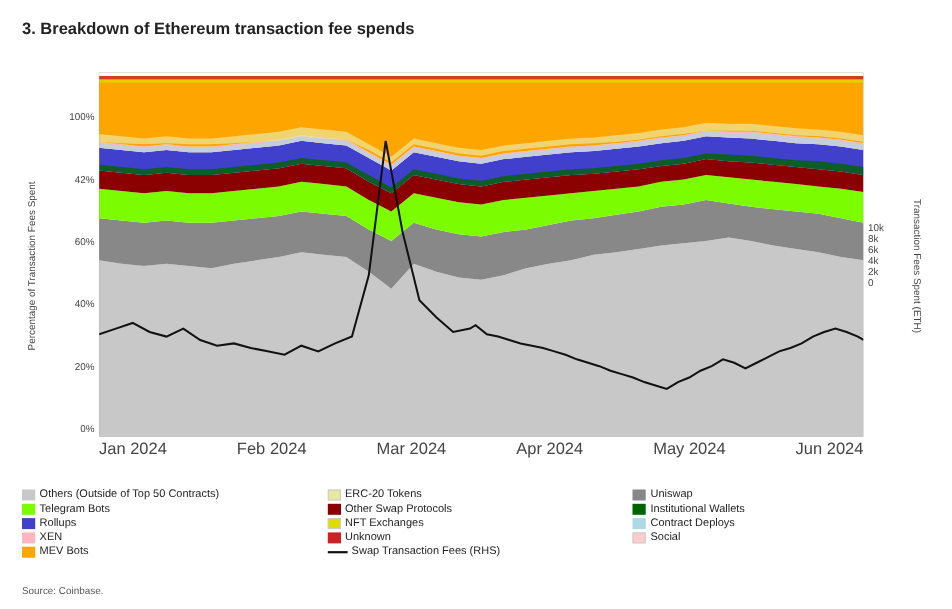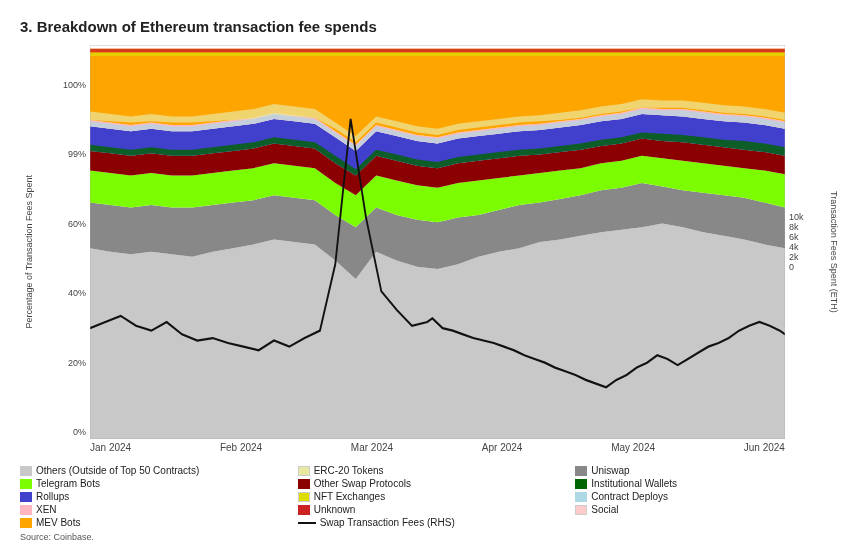--- a/index.html
+++ b/index.html
@@ -11,20 +11,21 @@
       font-size: 12px;
       color: #222;
       overflow: hidden;
     }
     .container {
       padding: 18px 20px 12px 20px;
       width: 865px;
       height: 554px;
       display: flex;
       flex-direction: column;
+      gap: 21px;
     }
     .title {
       font-size: 15px;
       font-weight: bold;
       margin-bottom: 10px;
     }
     .chart-area {
       display: flex;
       flex: 1;
       position: relative;
@@ -64,21 +65,21 @@
       flex: 1;
       position: relative;
     }
     .x-axis {
       display: flex;
       justify-content: space-between;
       padding: 3px 0 0 0;
       height: 20px;
     }
     .x-tick {
-      font-size: 10px;
+      font-size: 15px;
       color: #444;
     }
     .legend {
       display: grid;
       grid-template-columns: repeat(3, 1fr);
       gap: 2px 8px;
       margin-top: 6px;
       padding: 0 0 0 0;
     }
     .legend-item {
@@ -125,21 +126,21 @@
   <div class="title">3. Breakdown of Ethereum transaction fee spends</div>
 
   <div class="chart-area">
 
     <div class="left-label-container">
       <span style="font-size:9px;color:#444;writing-mode:vertical-rl;transform:rotate(180deg);white-space:nowrap;">Percentage of Transaction Fees Spent</span>
     </div>
 
     <div class="y-axis-left">
       <span class="axis-tick">100%</span>
-      <span class="axis-tick">99%</span>
+      <span class="axis-tick">42%</span>
       <span class="axis-tick">60%</span>
       <span class="axis-tick">40%</span>
       <span class="axis-tick">20%</span>
       <span class="axis-tick">0%</span>
     </div>
 
     <div class="chart-inner">
       <div class="svg-container">
         <svg width="100%" height="100%" viewBox="0 0 680 320" preserveAspectRatio="none">
 

